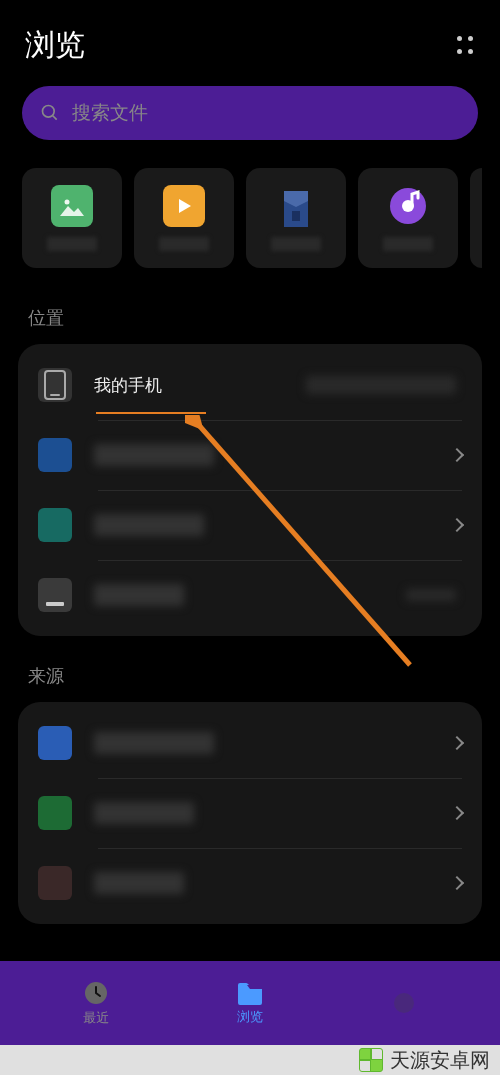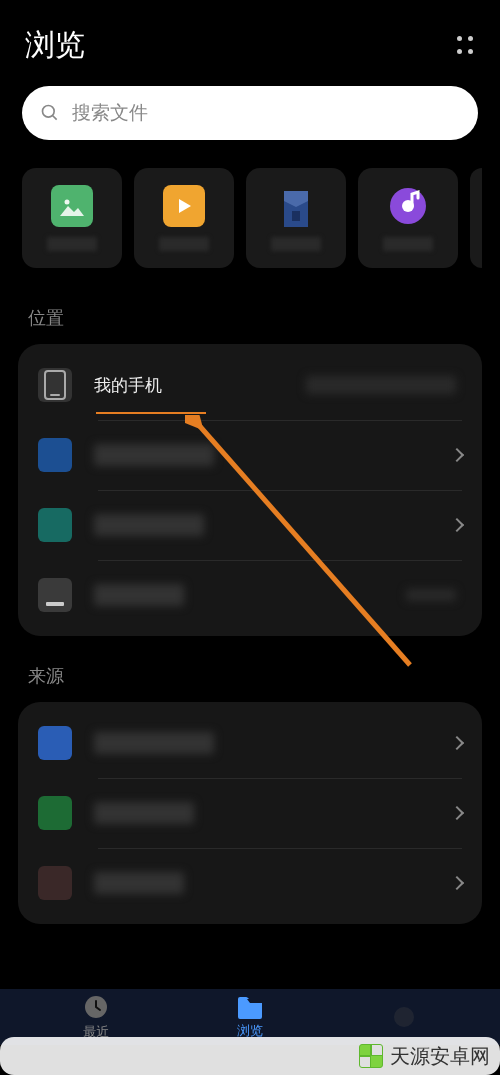--- a/index.html
+++ b/index.html
@@ -33,21 +33,21 @@
       padding: 2px;
     }
     .more-dots span {
       width: 5px;
       height: 5px;
       background: #ccc;
       border-radius: 50%;
     }
     .search-bar {
       margin: 0 22px;
-      background: #ffffff;
+      background: #4c1d95;
       border-radius: 28px;
       height: 54px;
       display: flex;
       align-items: center;
       padding: 0 18px;
     }
     .search-icon-svg { width: 20px; height: 20px; stroke: #888; fill: none; stroke-width: 2; }
     .search-placeholder {
       color: #888;
       font-size: 19px;
@@ -152,22 +152,22 @@
       border-bottom: 2px solid #888;
       transform: rotate(-45deg);
       margin-left: 10px;
       flex-shrink: 0;
     }
     .bottom-nav {
       position: absolute;
       bottom: 30px;
       left: 0;
       right: 0;
-      height: 56px;
-      background: #0f172a;
+      height: 84px;
+      background: #4c1d95;
       display: flex;
       justify-content: space-around;
       align-items: center;
       padding: 0 20px;
     }
     .nav-item {
       display: flex;
       flex-direction: column;
       align-items: center;
       gap: 3px;
@@ -175,28 +175,27 @@
     .nav-label {
       font-size: 13px;
     }
     .nav-label.active { color: #4b9aff; }
     .nav-label.inactive { color: #888; }
     .watermark {
       position: absolute;
       bottom: 0;
       left: 0;
       right: 0;
-      height: 38px;
+      height: 30px;
       background: rgba(255,255,255,0.88);
       display: flex;
       align-items: center;
       justify-content: flex-end;
       padding: 8px 10px;
       gap: 8px;
-      border-radius: 14px;
     }
     .wm-logo {
       width: 22px;
       height: 22px;
       display: grid;
       grid-template-columns: 1fr 1fr;
       grid-template-rows: 1fr 1fr;
     }
     .wm-logo div {
       border: 1.5px solid #5fb82e;

